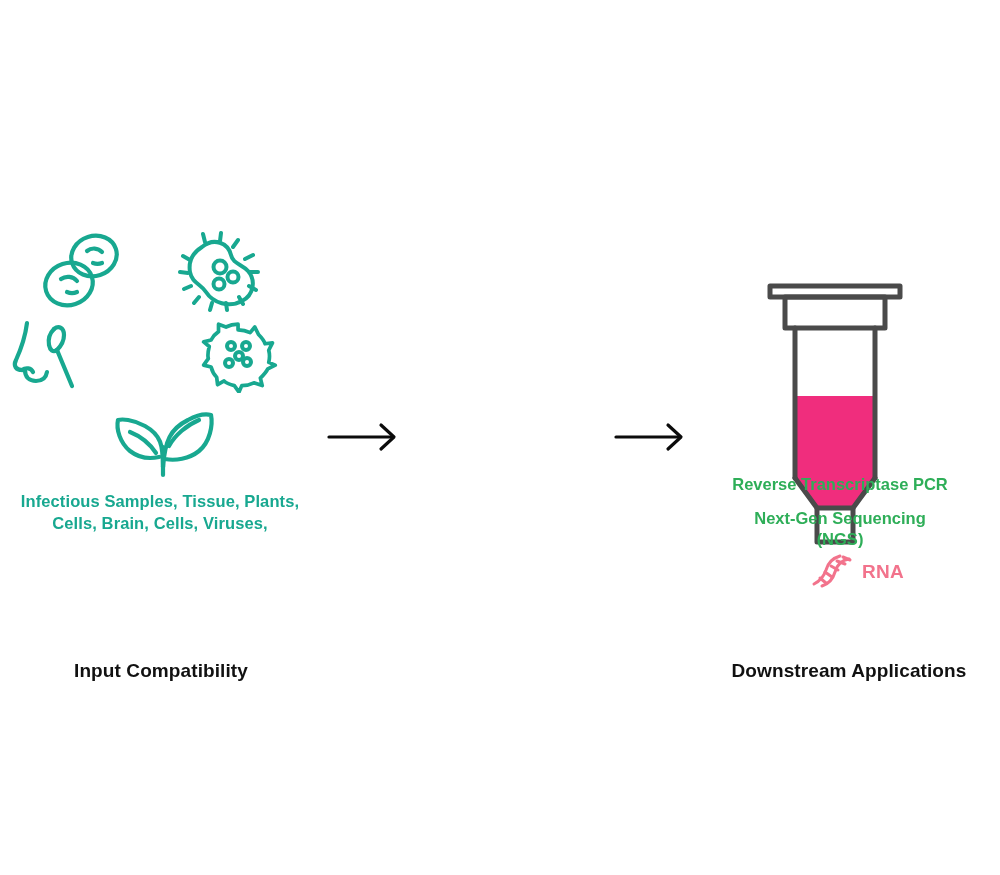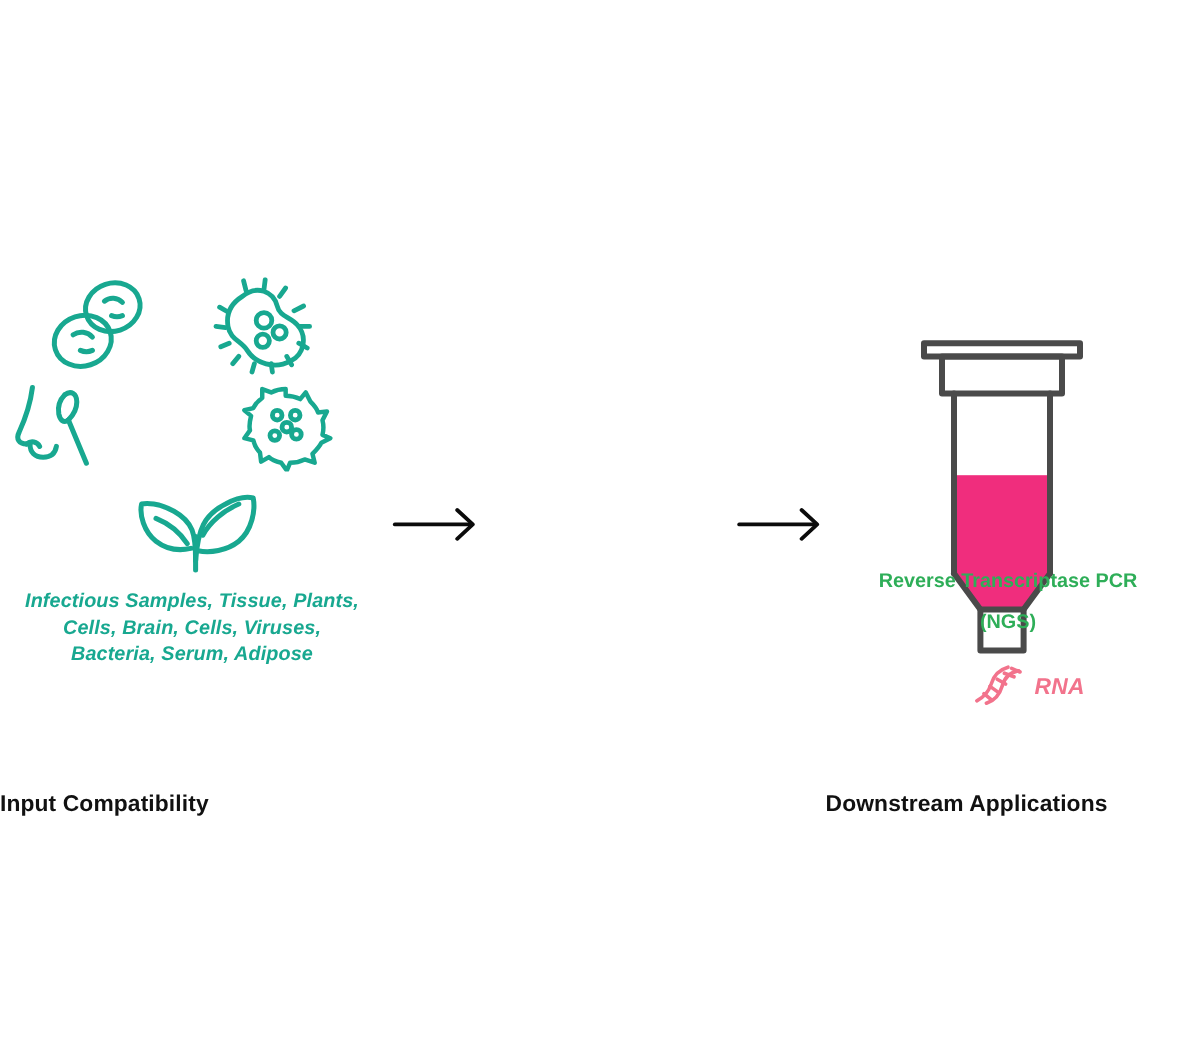--- a/index.html
+++ b/index.html
@@ -46,21 +46,20 @@
     position: absolute;
     left: 0;
     top: 490px;
     width: 320px;
     text-align: center;
     color: #18a890;
     font-size: 16.5px;
     font-weight: 700;
     line-height: 22px;
     letter-spacing: 0.1px;
-    font-style: italic;
   }
 
   
   .arrow {
     position: absolute;
     top: 418px;
   }
   .arrow-1 { left: 325px; }
   .arrow-2 { left: 612px; }
 
@@ -76,41 +75,41 @@
     top: 552px;
     display: flex;
     align-items: center;
     gap: 4px;
   }
   .rna-tag .rna-label {
     color: #f2738c;
     font-size: 19px;
     font-weight: 600;
     letter-spacing: 0.3px;
-    font-style: italic;
   }
 
   
   .output-text {
     position: absolute;
     left: 690px;
     top: 474px;
     width: 320px;
     text-align: center;
     color: #2eae58;
     font-size: 16.5px;
     font-weight: 700;
     line-height: 21px;
   }
   .output-text .gap { display: block; height: 13px; }
 
   
   .caption {
     position: absolute;
     top: 660px;
+    text-align: center;
     color: #111111;
     font-size: 19px;
     font-weight: 700;
     letter-spacing: 0.1px;
   }
   .caption-1 { left: 0px;   width: 322px; }
   .caption-2 { left: 332px; width: 348px; }
   .caption-3 { left: 688px; width: 322px; }
 </style>
 </head>
@@ -182,21 +181,20 @@
             <path d="M55 64v28"></path>
           </g>
         </svg>
       </div>
 
     </div>
 
     <div class="input-text">
       <div>Infectious Samples, Tissue, Plants,</div>
       <div>Cells, Brain, Cells, Viruses,</div>
-      <div>Bacteria, Serum, Adipose</div>
     </div>
 
     <div class="caption caption-1">Input Compatibility</div>
   </div>
 
   <div class="arrow arrow-1">
     <svg width="80" height="38" viewBox="0 0 80 38">
       <g fill="none" stroke="#0b0b0b" stroke-width="3.2" stroke-linecap="round" stroke-linejoin="round">
         <path d="M4 19h64"></path>
         <path d="M56 7l13 12-13 12"></path>
@@ -257,19 +255,20 @@
         <path d="M56 7l13 12-13 12"></path>
       </g>
     </svg>
   </div>
 
   <div class="col col-output">
 
     <div class="output-text" style="left:15px; width:300px;">
       <div>Reverse Transcriptase PCR</div>
       <span class="gap"></span>
+      <div>Next-Gen Sequencing</div>
       <div>(NGS)</div>
     </div>
 
     <div class="caption caption-3" style="left:13px; width:322px;">Downstream Applications</div>
   </div>
 
 </div>
 
 </body></html>

